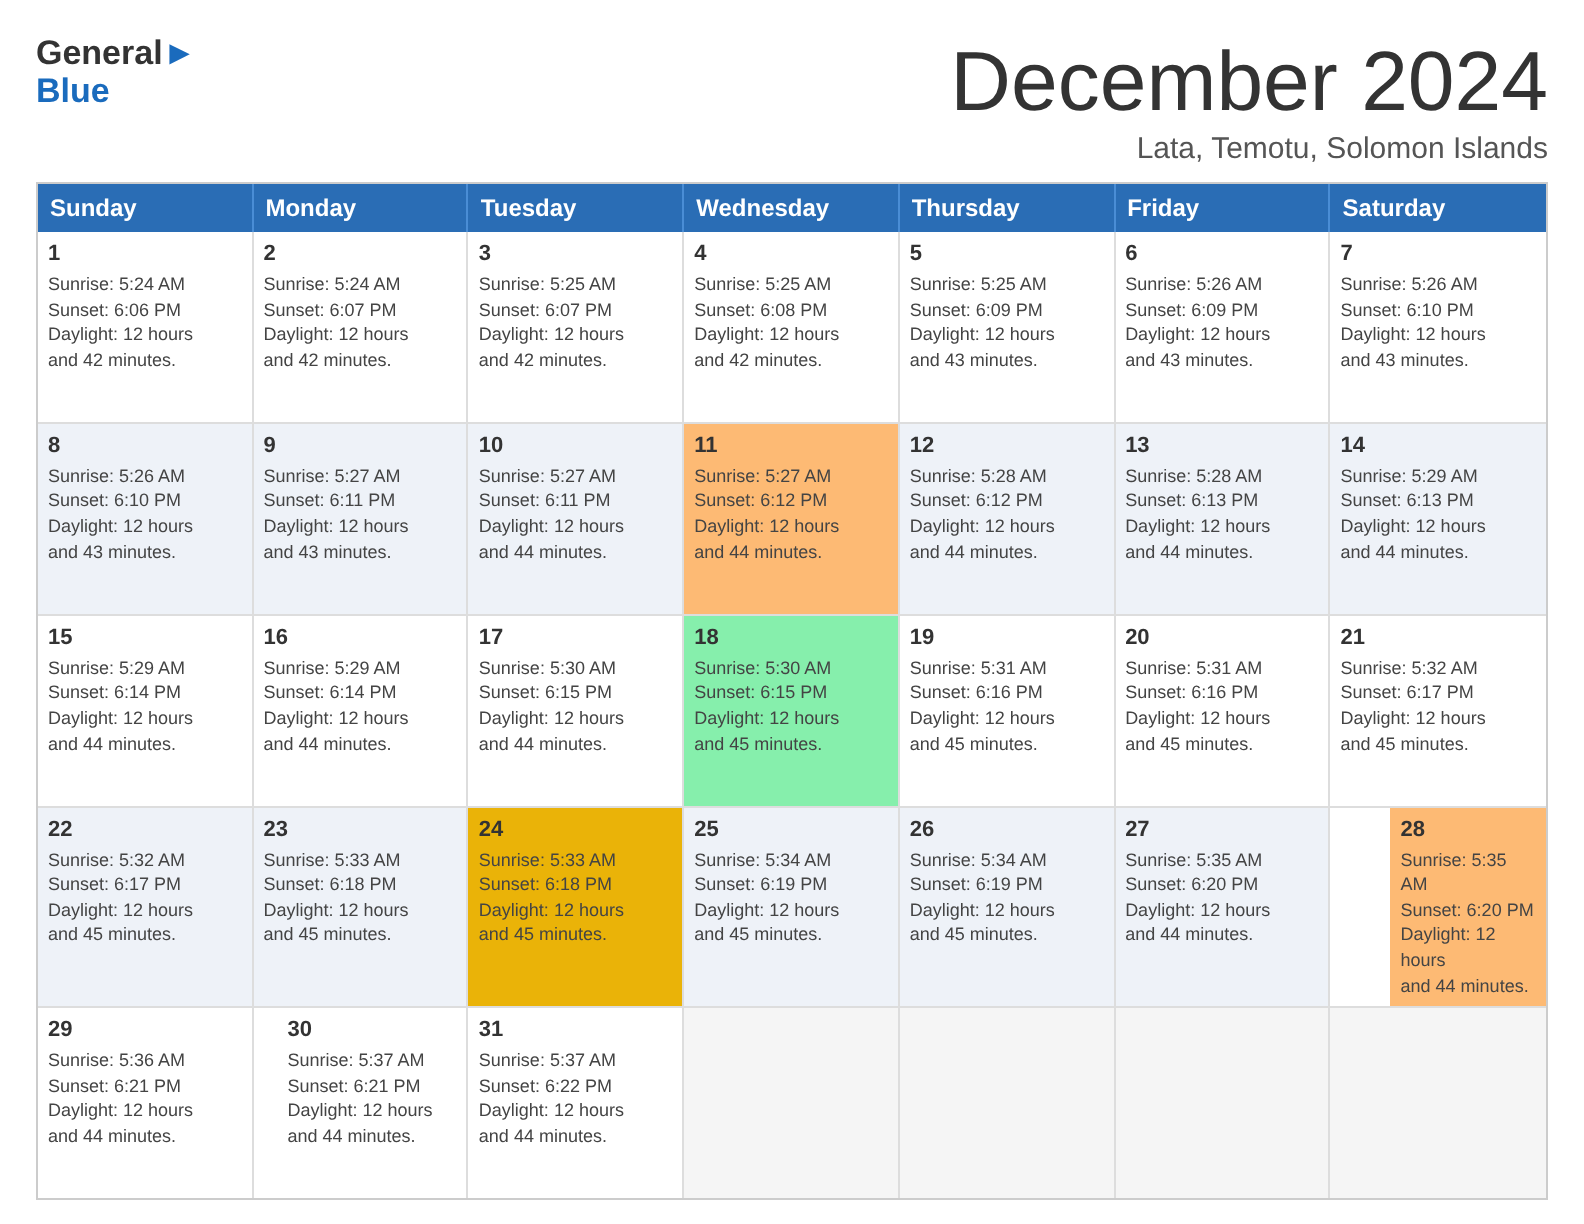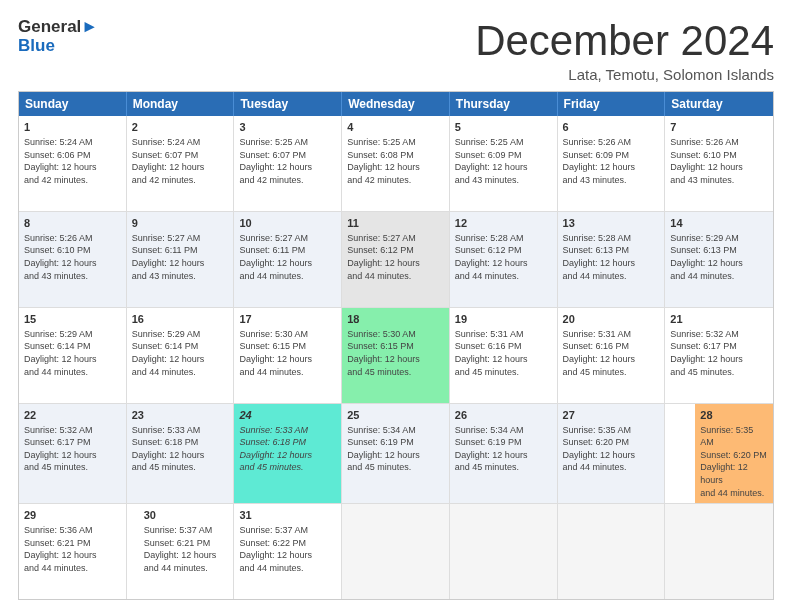--- a/index.html
+++ b/index.html
@@ -203,21 +203,21 @@
 Daylight: 12 hours
 and 43 minutes.</div>
           </div>
           <div class="cal-cell" style="background: rgb(238, 242, 248);">
             <span class="day-num">10</span>
             <div class="day-info" style="white-space: pre-line;">Sunrise: 5:27 AM
 Sunset: 6:11 PM
 Daylight: 12 hours
 and 44 minutes.</div>
           </div>
-          <div class="cal-cell" style="background: #e5e5e5;">
+          <div class="cal-cell" style="background: #fdba74;">
             <span class="day-num">11</span>
             <div class="day-info" style="white-space: pre-line;">Sunrise: 5:27 AM
 Sunset: 6:12 PM
 Daylight: 12 hours
 and 44 minutes.</div>
           </div>
           <div class="cal-cell" style="background: rgb(238, 242, 248);">
             <span class="day-num">12</span>
             <div class="day-info" style="white-space: pre-line;">Sunrise: 5:28 AM
 Sunset: 6:12 PM
@@ -298,21 +298,21 @@
 Daylight: 12 hours
 and 45 minutes.</div>
           </div>
           <div class="cal-cell" style="background: rgb(238, 242, 248);">
             <span class="day-num">23</span>
             <div class="day-info" style="white-space: pre-line;">Sunrise: 5:33 AM
 Sunset: 6:18 PM
 Daylight: 12 hours
 and 45 minutes.</div>
           </div>
-          <div class="cal-cell" style="background: #5eead4; font-style: italic;">
+          <div class="cal-cell" style="background: #eab308;">
             <span class="day-num">24</span>
             <div class="day-info" style="white-space: pre-line;">Sunrise: 5:33 AM
 Sunset: 6:18 PM
 Daylight: 12 hours
 and 45 minutes.</div>
           </div>
           <div class="cal-cell" style="background: rgb(238, 242, 248);">
             <span class="day-num">25</span>
             <div class="day-info" style="white-space: pre-line;">Sunrise: 5:34 AM
 Sunset: 6:19 PM

